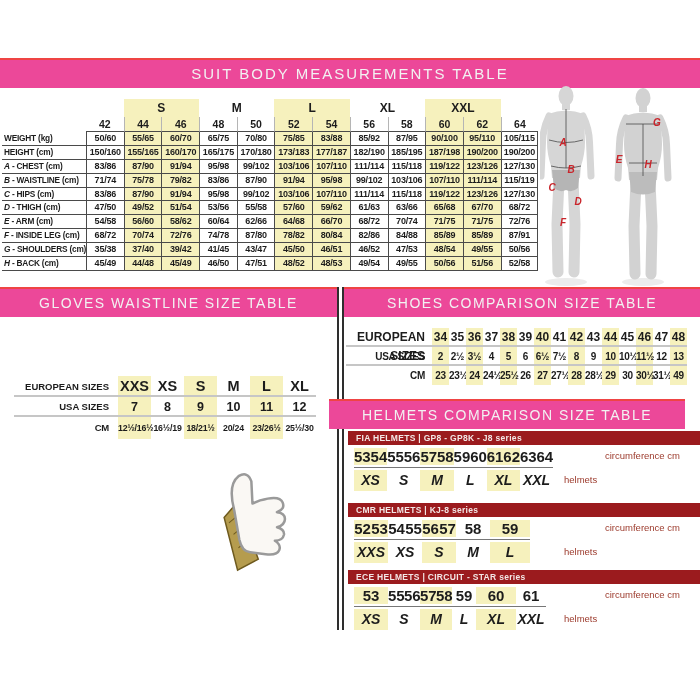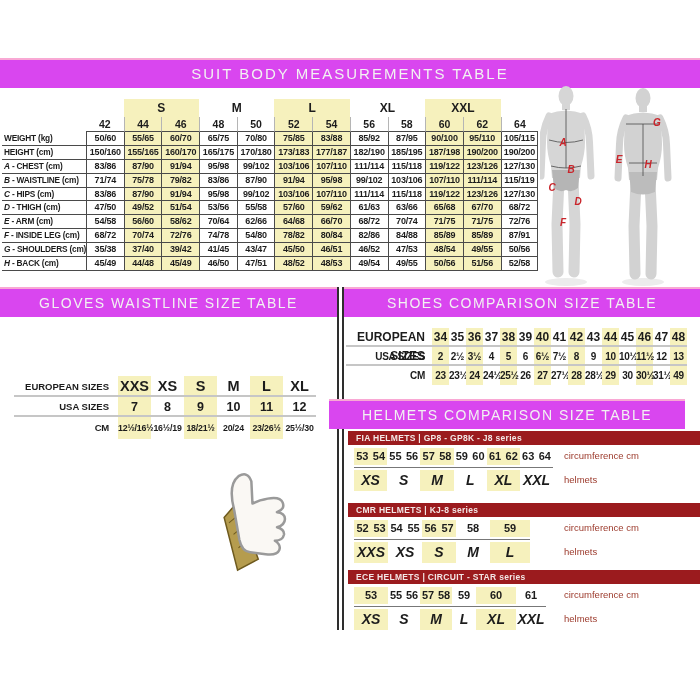--- a/index.html
+++ b/index.html
@@ -1,18 +1,18 @@
 <!DOCTYPE html>
 <html><head>
 <meta charset="utf-8">
 <style>
   html,body{margin:0;padding:0;background:#fff;}
   #canvas{position:relative;width:700px;height:700px;background:#fff;overflow:hidden;
           font-family:"Liberation Sans",sans-serif;color:#1c1c1c;}
-  .bar{position:absolute;height:28px;background:#d946ef;border-top:2px solid #f9a8d4;
+  .bar{position:absolute;height:28px;background:#ec4899;border-top:2px solid #ef4444;
        color:#f2f2f2;text-align:center;font-size:14px;letter-spacing:1.5px;line-height:28px;}
   #suit-title{top:58px;left:0;width:700px;font-size:15px;letter-spacing:2px;}
   #gloves-title{top:287px;left:0;width:337px;}
   #shoes-title{top:287px;left:344px;width:356px;}
   #helmets-title{top:399px;left:329px;width:356px;}
   .vdiv{position:absolute;top:287px;width:2px;height:343px;background:#2e2e2e;}
   #div-l{left:337px;} #div-r{left:342px;}
   .hl{background:#f6f1bd;}
 
   
@@ -69,25 +69,25 @@
   #shoes-grid .r1{font-weight:bold;font-size:10px;letter-spacing:-0.3px;}
   #shoes-grid .r2{font-weight:bold;font-size:10px;letter-spacing:-0.3px;}
   #shoes-grid .r0,#shoes-grid .r1{border-bottom:2px solid #c6c6c6;}
 
   
   #helmet-sections{position:absolute;left:348px;top:431px;width:403px;height:210px;padding-left:21px;}
   .hsec{position:absolute;left:0;width:352px;height:66px;}
   .hbar{height:14px;background:#9b1b1e;color:#f3e7e6;font-size:8.5px;font-weight:bold;
         line-height:14px;padding-left:8px;letter-spacing:.3px;}
   .hnums{position:absolute;left:6px;top:17px;display:grid;border-bottom:1px solid #777;padding-bottom:2px;}
-  .hnum{height:17px;line-height:17px;text-align:center;font-weight:bold;font-size:11px;}
+  .hnum{height:17px;line-height:17px;text-align:center;font-weight:bold;font-size:15px;}
   .hsizes{position:absolute;left:6px;top:39px;display:grid;}
   .hsize{height:21px;line-height:21px;text-align:center;font-weight:bold;font-style:italic;font-size:14px;}
   .hlab{position:absolute;left:216px;font-size:9.5px;color:#9c3a2c;}
-  .hlab1{top:19px;} .hlab2{top:43px;}
+  .hlab1{top:19px;margin-left:41px;} .hlab2{top:43px;}
   .hg0{grid-template-columns:repeat(12,16.6px);}
   .hg1{grid-template-columns:repeat(6,17px) 34px 40px;}
   .hg2{grid-template-columns:34px 16px 16px 16px 16px 24px 40px 30px;}
 </style>
 </head>
 <body>
 
 <div id="canvas">
 
   <div class="bar" id="suit-title">SUIT BODY MEASUREMENTS TABLE</div>
@@ -188,35 +188,35 @@
       <div class="s-val hl">59/62</div>
       <div class="s-val">61/63</div>
       <div class="s-val">63/66</div>
       <div class="s-val hl">65/68</div>
       <div class="s-val hl">67/70</div>
       <div class="s-val last">68/72</div>
       <div class="s-lab"><i>E</i> - ARM (cm)</div>
       <div class="s-val">54/58</div>
       <div class="s-val hl">56/60</div>
       <div class="s-val hl">58/62</div>
-      <div class="s-val">70/64</div>
+      <div class="s-val">60/64</div>
       <div class="s-val">62/66</div>
       <div class="s-val hl">64/68</div>
       <div class="s-val hl">66/70</div>
       <div class="s-val">68/72</div>
       <div class="s-val">70/74</div>
       <div class="s-val hl">71/75</div>
       <div class="s-val hl">71/75</div>
       <div class="s-val last">72/76</div>
       <div class="s-lab"><i>F</i> - INSIDE LEG (cm)</div>
       <div class="s-val">68/72</div>
       <div class="s-val hl">70/74</div>
       <div class="s-val hl">72/76</div>
       <div class="s-val">74/78</div>
-      <div class="s-val">54/80</div>
+      <div class="s-val">87/80</div>
       <div class="s-val hl">78/82</div>
       <div class="s-val hl">80/84</div>
       <div class="s-val">82/86</div>
       <div class="s-val">84/88</div>
       <div class="s-val hl">85/89</div>
       <div class="s-val hl">85/89</div>
       <div class="s-val last">87/91</div>
       <div class="s-lab"><i>G</i> - SHOULDERS (cm)</div>
       <div class="s-val">35/38</div>
       <div class="s-val hl">37/40</div>

